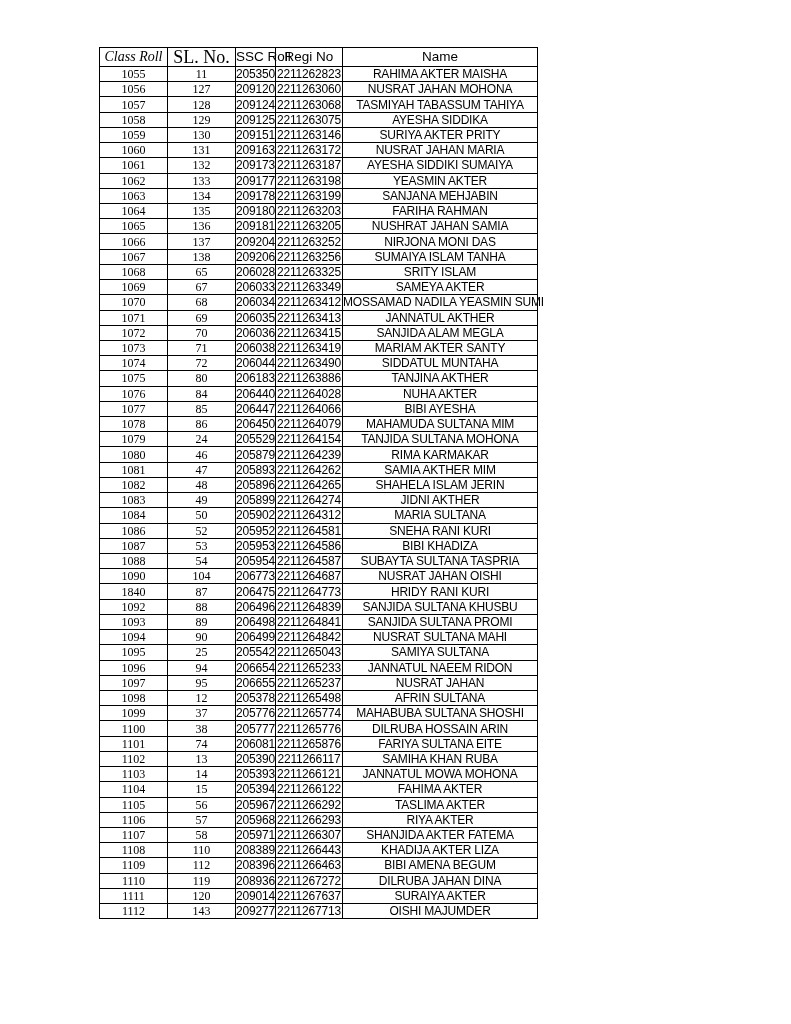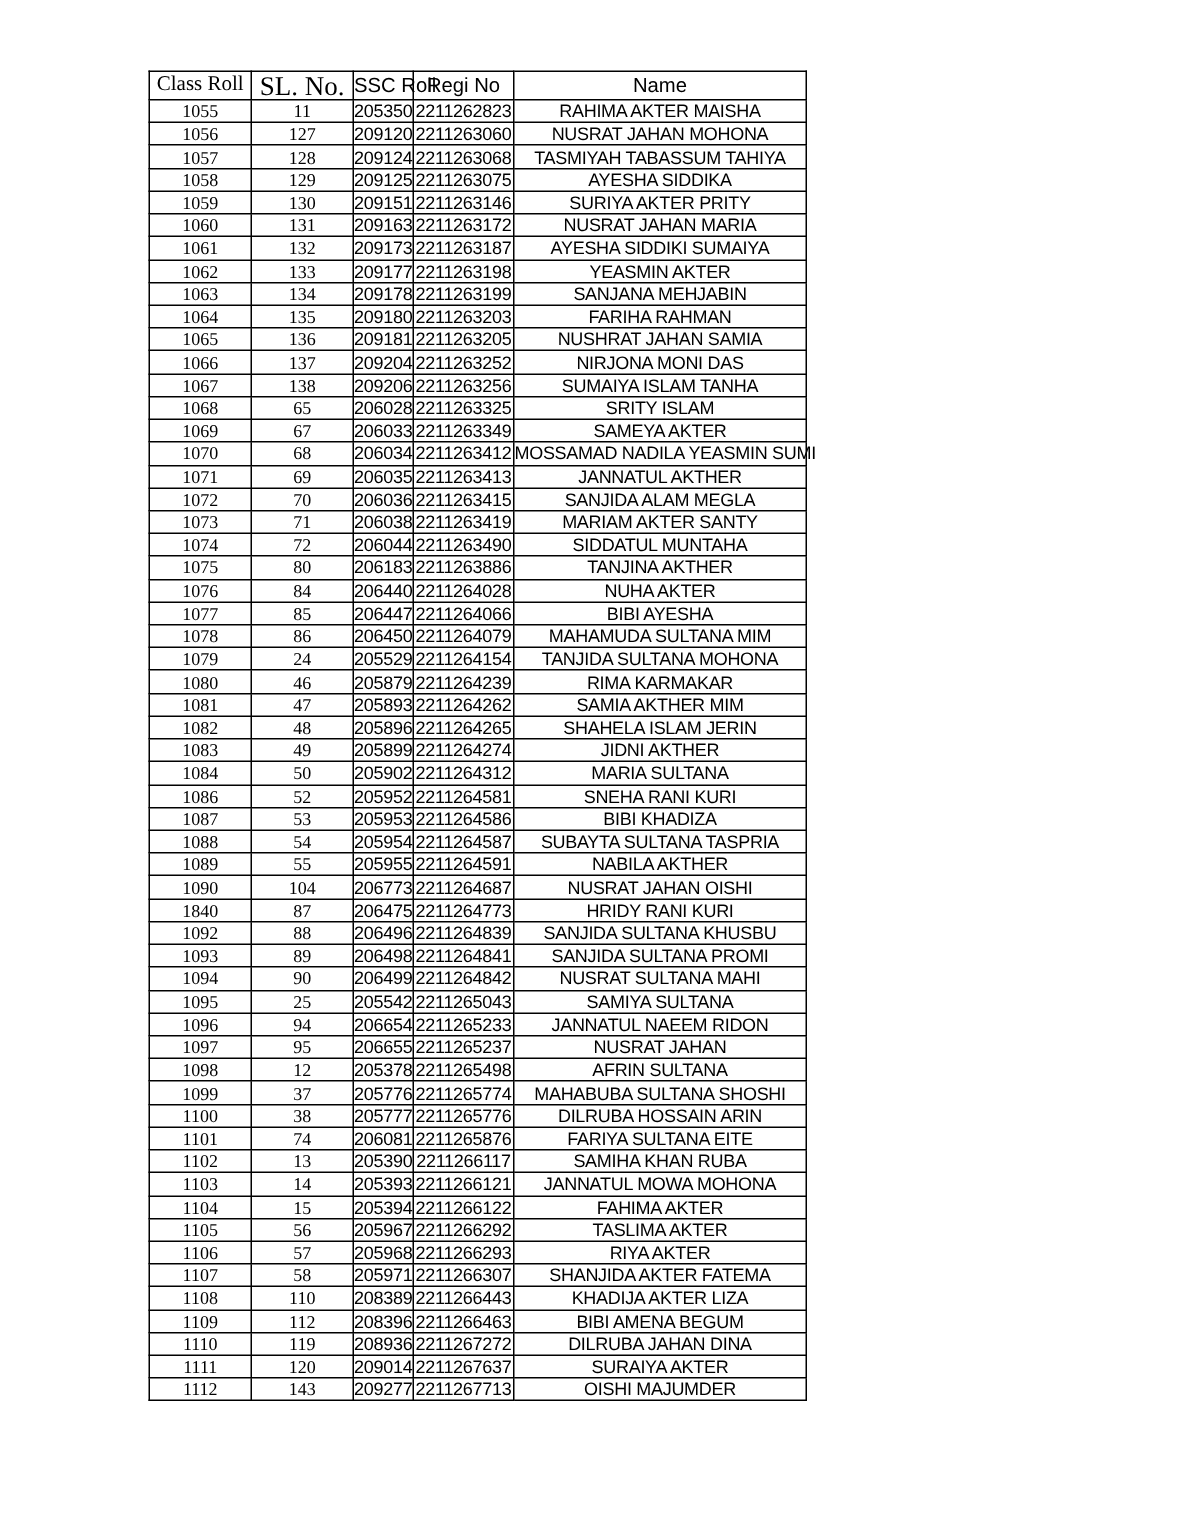--- a/index.html
+++ b/index.html
@@ -44,20 +44,21 @@
   tr.head-row th {
     font-weight: normal;
     text-align: center;
     line-height: 1;
   }
   th.h1 {
     font-family: "Liberation Serif", serif;
     font-weight: bold;
     font-size: 14px;
     border: 2px solid #000000;
+    font-style: italic;
   }
   th.h2 {
     font-family: "Liberation Serif", serif;
     font-size: 18px;
   }
   th.h3, th.h4, th.h5 {
     font-family: "Liberation Sans", sans-serif;
     font-size: 13.5px;
   }
   
@@ -329,27 +330,20 @@
           <td class="c5">BIBI KHADIZA</td>
         </tr>
         <tr class="body-row">
           <td class="c1">1088</td>
           <td class="c2">54</td>
           <td class="c3">205954</td>
           <td class="c4">2211264587</td>
           <td class="c5">SUBAYTA SULTANA TASPRIA</td>
         </tr>
         <tr class="body-row">
-          <td class="c1">1089</td>
-          <td class="c2">55</td>
-          <td class="c3">205955</td>
-          <td class="c4">2211264591</td>
-          <td class="c5">NABILA AKTHER</td>
-        </tr>
-        <tr class="body-row">
           <td class="c1">1090</td>
           <td class="c2">104</td>
           <td class="c3">206773</td>
           <td class="c4">2211264687</td>
           <td class="c5">NUSRAT JAHAN OISHI</td>
         </tr>
         <tr class="body-row">
           <td class="c1">1840</td>
           <td class="c2">87</td>
           <td class="c3">206475</td>

